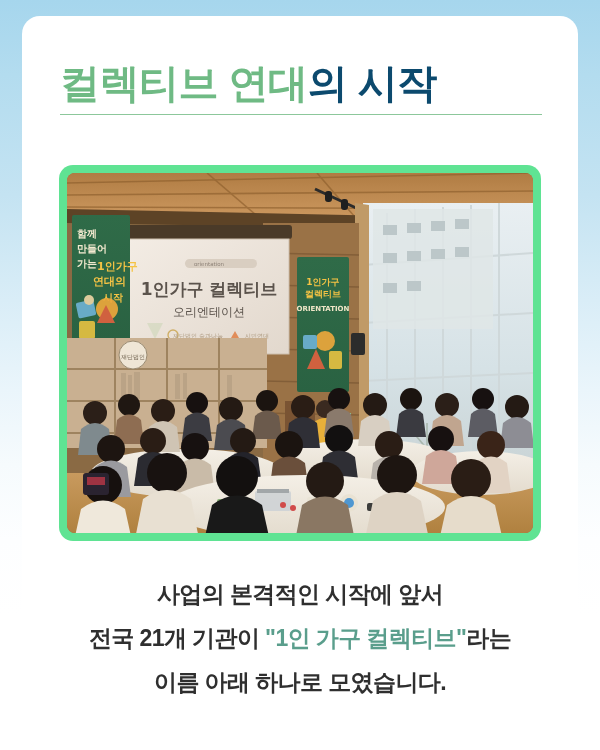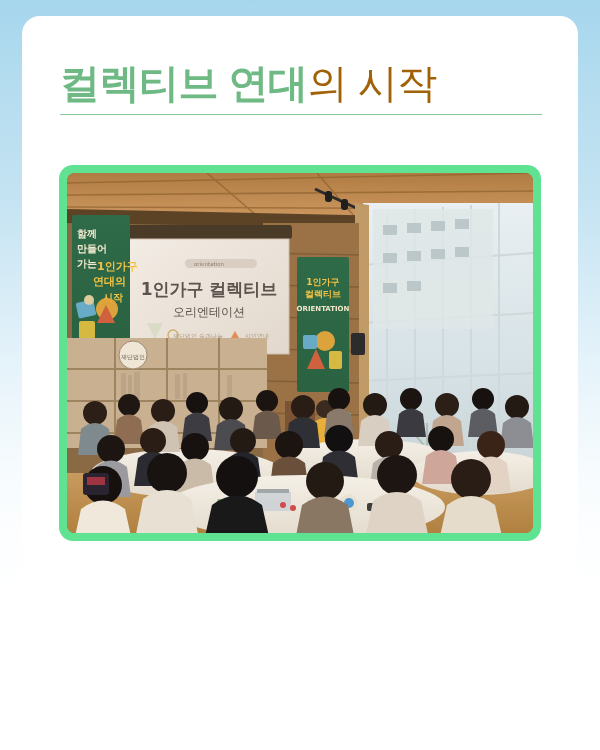--- a/index.html
+++ b/index.html
@@ -42,22 +42,22 @@
     font-size:40px;
     line-height:1.25;
     letter-spacing:-0.5px;
     white-space:nowrap;
   }
   .title .t-green {
     color:#6fba84;
     font-weight:bold;
   }
   .title .t-dark {
-    color:#a16207;
-    font-weight:normal;
+    color:#0c4a6e;
+    font-weight:bold;
   }
   .title-rule {
     margin-top:6px;
     width:482px;
     height:1px;
     background:#8cc79b;
   }
 
   
   .photo-frame {
@@ -364,14 +364,19 @@
           <circle cx="36" cy="312" r="19" fill="#16100e"></circle>
           <path d="M14 336 q22 -17 44 0 l7 32 h-58z" fill="#efe8db"></path>
         </g>
 
         <rect x="16" y="300" width="26" height="22" rx="3" fill="#2a2330"></rect>
         <rect x="20" y="304" width="18" height="8" fill="#d03b4a" opacity="0.7"></rect>
       </svg>
     </div>
   </div>
 
+  <div class="caption">
+    <span class="line">사업의 본격적인 시작에 앞서</span>
+    <span class="line"><span>전국 21개 기관이 </span><span class="hl">"1인 가구 컬렉티브"</span><span>라는</span></span>
+    <span class="line">이름 아래 하나로 모였습니다.</span>
+  </div>
 
 </div>
 
 </body></html>

